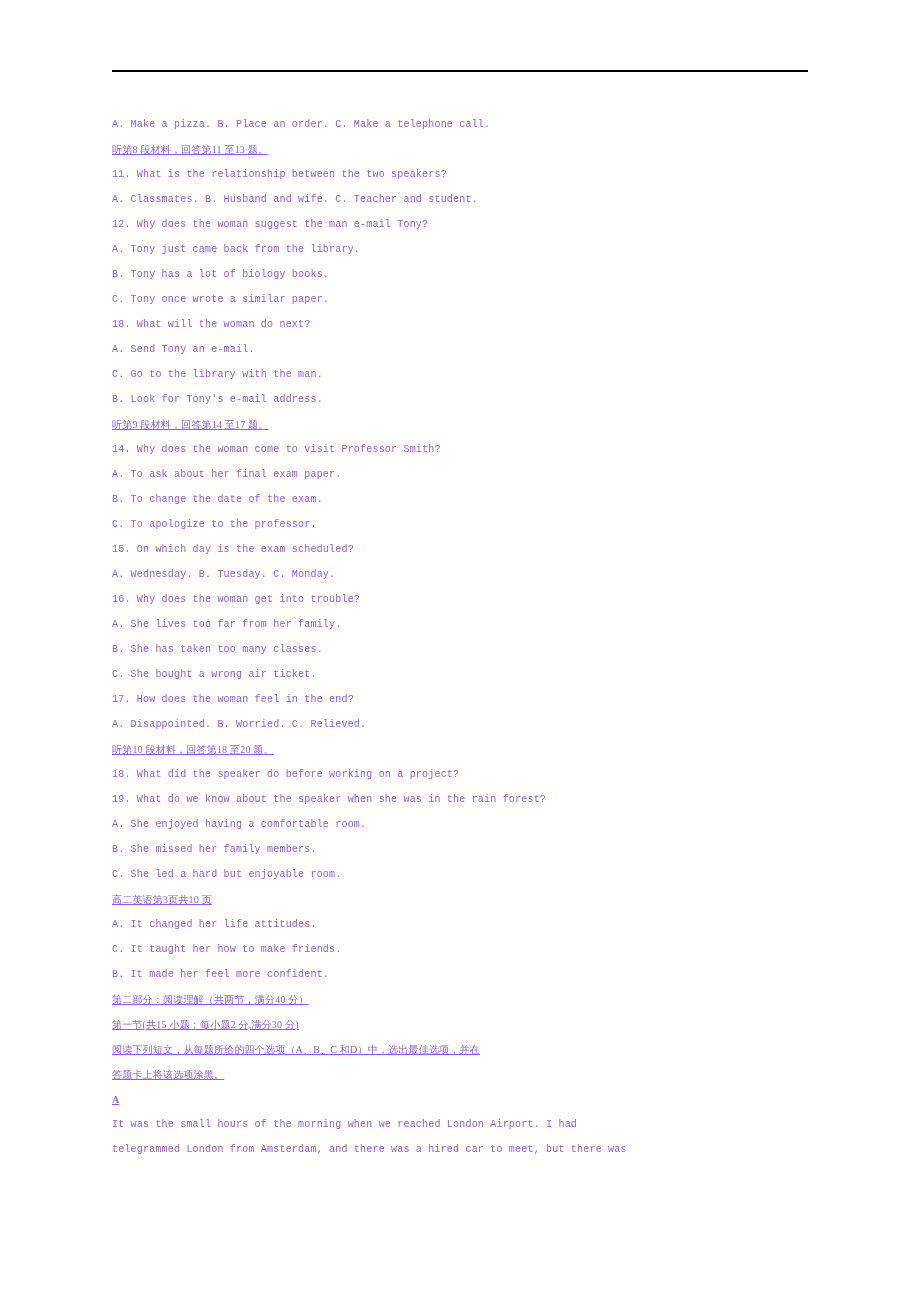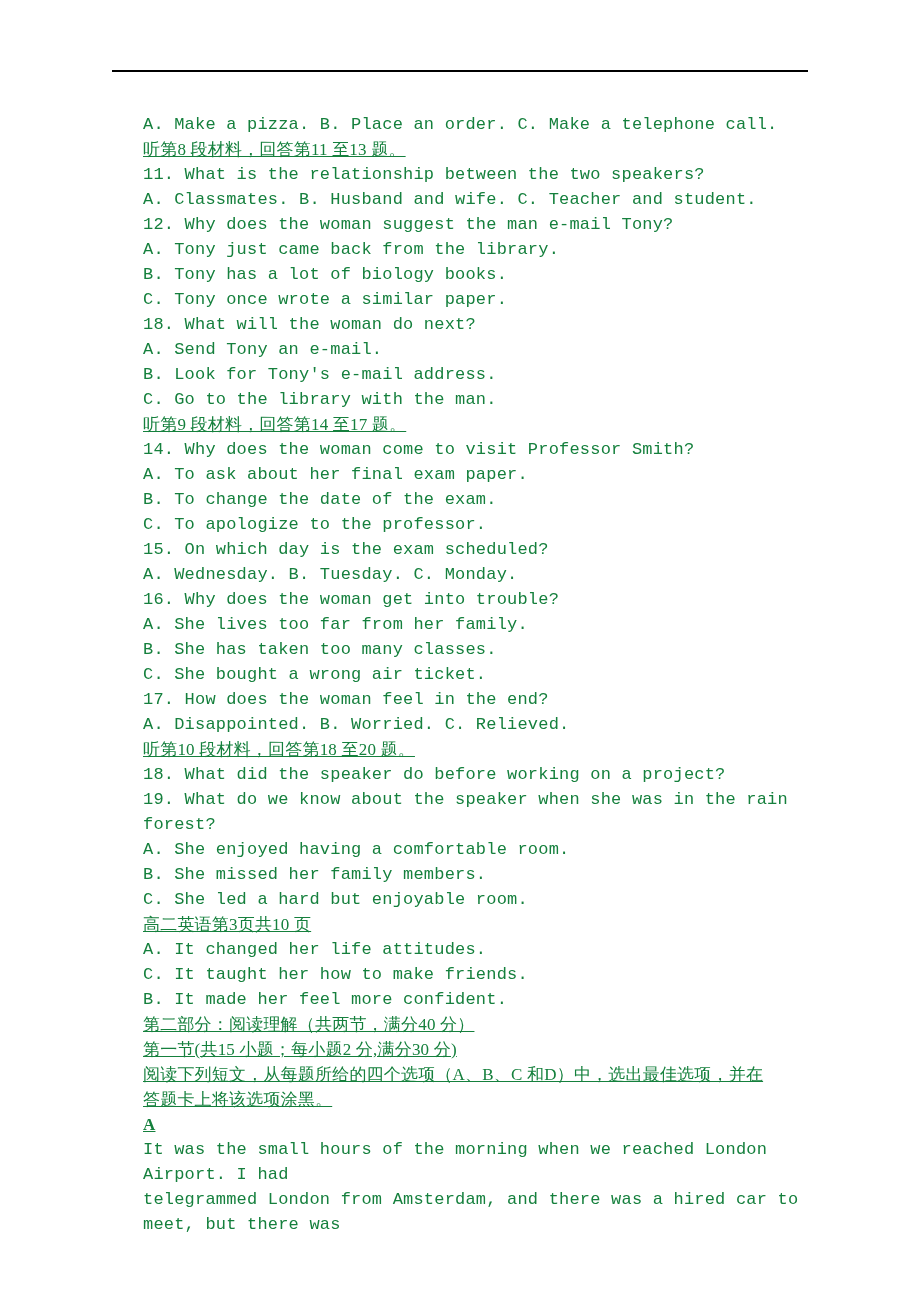--- a/index.html
+++ b/index.html
@@ -11,27 +11,26 @@
   .page {
     width: 920px;
     padding: 70px 112px 130px 112px;
     box-sizing: border-box;
   }
   .separator {
     border-top: 2px solid #000;
     margin: 0 0 40px 0;
   }
   .line {
-    font-size: 17px;
+    font-size: 10px;
     line-height: 25px;
-    color: #15803d;
+    color: #8b5cf6;
     white-space: pre-wrap;
     font-family: "Courier New", "SimSun", monospace;
     letter-spacing: 0.2px;
-    margin-left: 31px;
   }
   .cn {
     font-family: "SimSun", "宋体", serif;
     text-decoration: underline;
   }
   .bold {
     font-weight: bold;
   }
 </style>
 </head>
@@ -43,22 +42,22 @@
       <div class="line ">A. Make a pizza. B. Place an order. C. Make a telephone call.</div>
       <div class="line cn">听第8 段材料，回答第11 至13 题。</div>
       <div class="line ">11. What is the relationship between the two speakers?</div>
       <div class="line ">A. Classmates. B. Husband and wife. C. Teacher and student.</div>
       <div class="line ">12. Why does the woman suggest the man e-mail Tony?</div>
       <div class="line ">A. Tony just came back from the library.</div>
       <div class="line ">B. Tony has a lot of biology books.</div>
       <div class="line ">C. Tony once wrote a similar paper.</div>
       <div class="line ">18. What will the woman do next?</div>
       <div class="line ">A. Send Tony an e-mail.</div>
+      <div class="line ">C. Go to the library with the man.</div>
       <div class="line ">B. Look for Tony's e-mail address.</div>
-      <div class="line ">C. Go to the library with the man.</div>
       <div class="line cn">听第9 段材料，回答第14 至17 题。</div>
       <div class="line ">14. Why does the woman come to visit Professor Smith?</div>
       <div class="line ">A. To ask about her final exam paper.</div>
       <div class="line ">B. To change the date of the exam.</div>
       <div class="line ">C. To apologize to the professor.</div>
       <div class="line ">15. On which day is the exam scheduled?</div>
       <div class="line ">A. Wednesday. B. Tuesday. C. Monday.</div>
       <div class="line ">16. Why does the woman get into trouble?</div>
       <div class="line ">A. She lives too far from her family.</div>
       <div class="line ">B. She has taken too many classes.</div>

